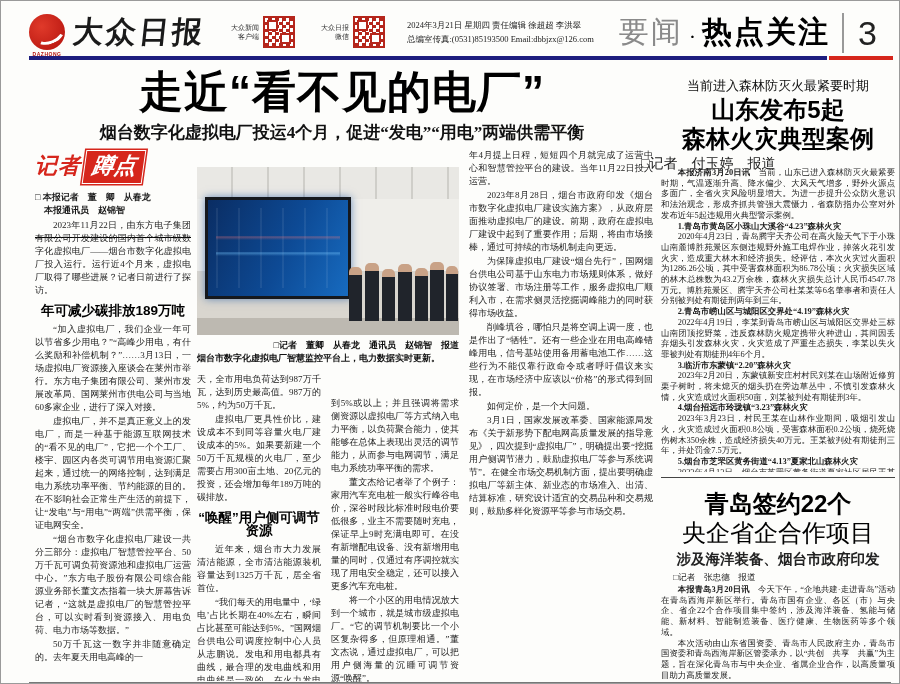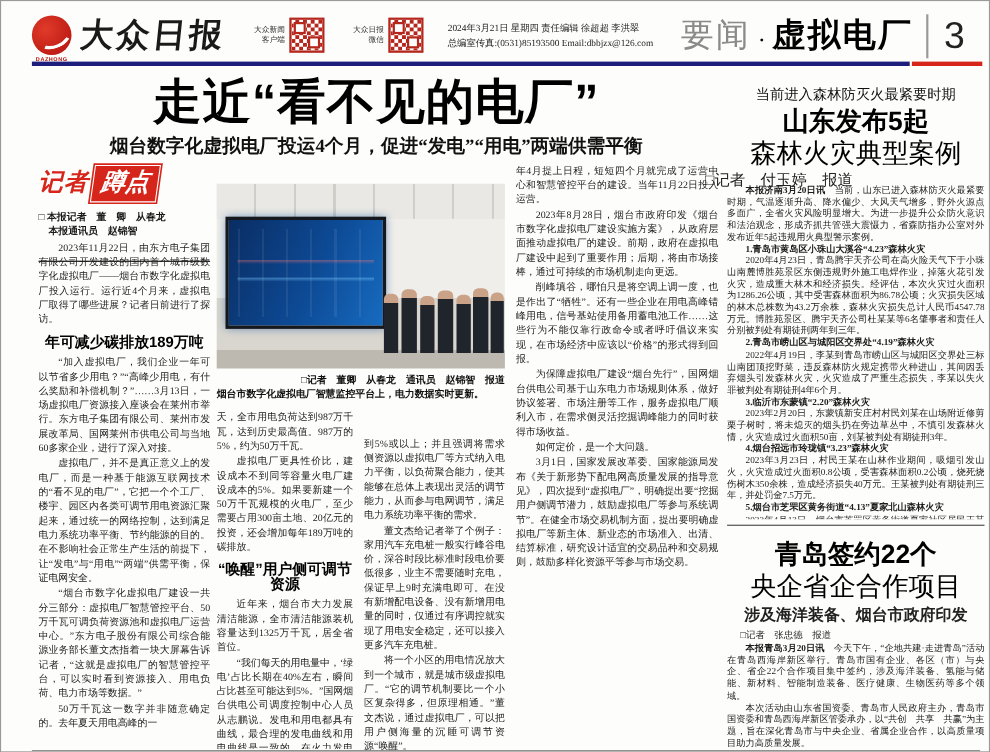--- a/index.html
+++ b/index.html
@@ -77,21 +77,21 @@
   .person{position:absolute;bottom:14px;border-radius:5px 5px 0 0;
           background:linear-gradient(#c9a287 0 8px,#20242b 8px);}
   
   .caption{position:absolute;left:196px;top:338px;width:262px;font-size:9px;line-height:1.45;
            font-weight:bold;color:#111;}
   .caption .credit{text-align:right;}
   .sb-kicker{position:absolute;left:660px;top:76px;width:234px;text-align:center;font-size:13px;color:#111;}
   .sb-t1{position:absolute;left:660px;top:93px;width:234px;text-align:center;
          font-family:"Liberation Sans",sans-serif;font-weight:900;font-size:24px;color:#000;}
   .sb-t2{position:absolute;left:660px;top:122px;width:234px;text-align:center;
-         font-family:"Liberation Sans",sans-serif;font-weight:400;font-size:24px;color:#000;}
+         font-family:"Liberation Sans",sans-serif;font-weight:700;font-size:24px;color:#000;}
   .sb-byline{position:absolute;left:640px;top:154px;font-size:14px;color:#222;}
   .sb-body{position:absolute;left:660px;top:167px;width:234px;height:304px;overflow:hidden;
            font-size:8.4px;line-height:10.7px;text-align:justify;color:#1c1c1c;}
   .sb-body p{margin:0;text-indent:2em;}
   .sb-body .case-h{font-weight:bold;}
   .sb-divider{position:absolute;left:660px;top:476px;width:234px;border-top:1px solid #444;}
   .sb2-t1{position:absolute;left:660px;top:487px;width:234px;text-align:center;
           font-family:"Liberation Sans",sans-serif;font-weight:900;font-size:24px;color:#000;}
   .sb2-t2{position:absolute;left:660px;top:516px;width:234px;text-align:center;
           font-family:"Liberation Sans",sans-serif;font-weight:400;font-size:24px;color:#000;}
@@ -130,21 +130,21 @@
     </div>
 
     <div class="hdr-meta">
       <div>2024年3月21日  星期四  责任编辑  徐超超  李洪翠</div>
       <div>总编室传真:(0531)85193500  Email:dbbjzx@126.com</div>
     </div>
 
     <div class="hdr-right">
       <span class="sec-light">要闻</span>
       <span class="sec-dot">·</span>
-      <span class="sec-bold">虚拟电厂</span>
+      <span class="sec-bold">热点关注</span>
       <span class="pageno">3</span>
     </div>
   </div>
   <div class="rule-navy"></div>
   <div class="rule-red"></div>
 
   <div class="headline">走近“看不见的电厂”</div>
   <div class="deck">烟台数字化虚拟电厂投运4个月，促进“发电”“用电”两端供需平衡</div>
 
   <div class="dd-badge">
@@ -194,22 +194,22 @@
     <p style="text-indent:0;">到5%或以上；并且强调将需求侧资源以虚拟电厂等方式纳入电力平衡，以负荷聚合能力，使其能够在总体上表现出灵活的调节能力，从而参与电网调节，满足电力系统功率平衡的需求。</p>
     <p>董文杰给记者举了个例子：家用汽车充电桩一般实行峰谷电价，深谷时段比标准时段电价要低很多，业主不需要随时充电，保证早上9时充满电即可。在没有新增配电设备、没有新增用电量的同时，仅通过有序调控就实现了用电安全稳定，还可以接入更多汽车充电桩。</p>
     <p>将一个小区的用电情况放大到一个城市，就是城市级虚拟电厂。“它的调节机制要比一个小区复杂得多，但原理相通。”董文杰说，通过虚拟电厂，可以把用户侧海量的沉睡可调节资源“唤醒”。</p>
     <h3>呼吁市场交易机制</h3>
 
   </div>
 
   <div class="bodycol col4">
     <p style="text-indent:0;">年4月提上日程，短短四个月就完成了运营中心和智慧管控平台的建设。当年11月22日投入运营。</p>
     <p>2023年8月28日，烟台市政府印发《烟台市数字化虚拟电厂建设实施方案》，从政府层面推动虚拟电厂的建设。前期，政府在虚拟电厂建设中起到了重要作用；后期，将由市场接棒，通过可持续的市场机制走向更远。</p>
+    <p>为保障虚拟电厂建设“烟台先行”，国网烟台供电公司基于山东电力市场规则体系，做好协议签署、市场注册等工作，服务虚拟电厂顺利入市，在需求侧灵活挖掘调峰能力的同时获得市场收益。</p>
     <p>削峰填谷，哪怕只是将空调上调一度，也是作出了“牺牲”。还有一些企业在用电高峰错峰用电，信号基站使用备用蓄电池工作……这些行为不能仅靠行政命令或者呼吁倡议来实现，在市场经济中应该以“价格”的形式得到回报。</p>
-    <p>为保障虚拟电厂建设“烟台先行”，国网烟台供电公司基于山东电力市场规则体系，做好协议签署、市场注册等工作，服务虚拟电厂顺利入市，在需求侧灵活挖掘调峰能力的同时获得市场收益。</p>
     <p>如何定价，是一个大问题。</p>
     <p>3月1日，国家发展改革委、国家能源局发布《关于新形势下配电网高质量发展的指导意见》，四次提到“虚拟电厂”，明确提出要“挖掘用户侧调节潜力，鼓励虚拟电厂等参与系统调节”。在健全市场交易机制方面，提出要明确虚拟电厂等新主体、新业态的市场准入、出清、结算标准，研究设计适宜的交易品种和交易规则，鼓励多样化资源平等参与市场交易。</p>
   </div>
 
   <div class="sb-kicker">当前进入森林防灭火最紧要时期</div>
   <div class="sb-t1">山东发布5起</div>
   <div class="sb-t2">森林火灾典型案例</div>
   <div class="sb-byline">□记者　付玉婷　报道</div>
 
   <div class="sb-body">

